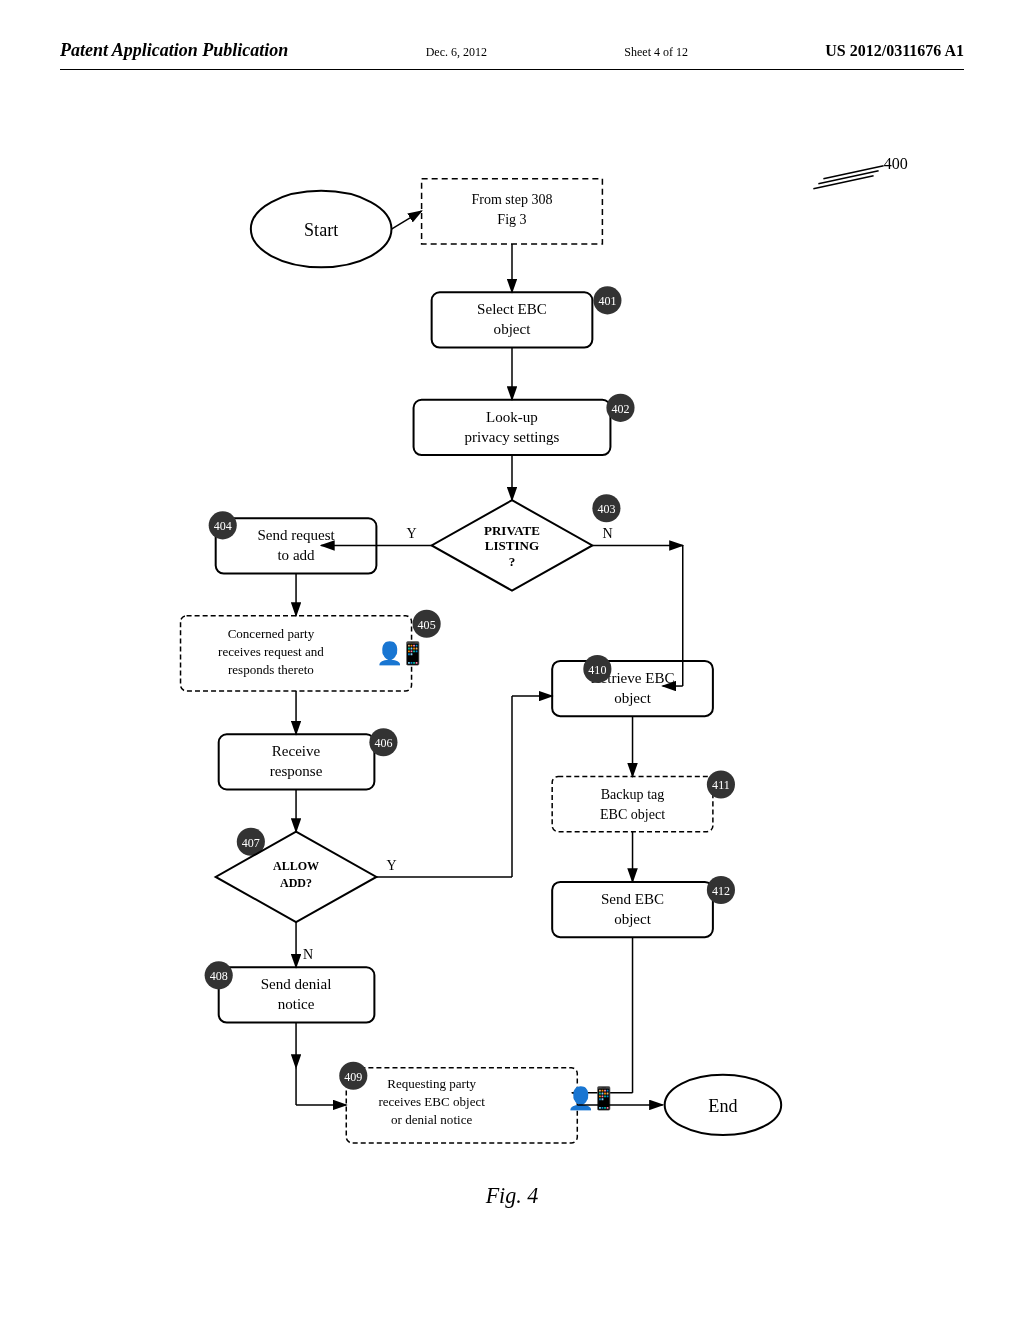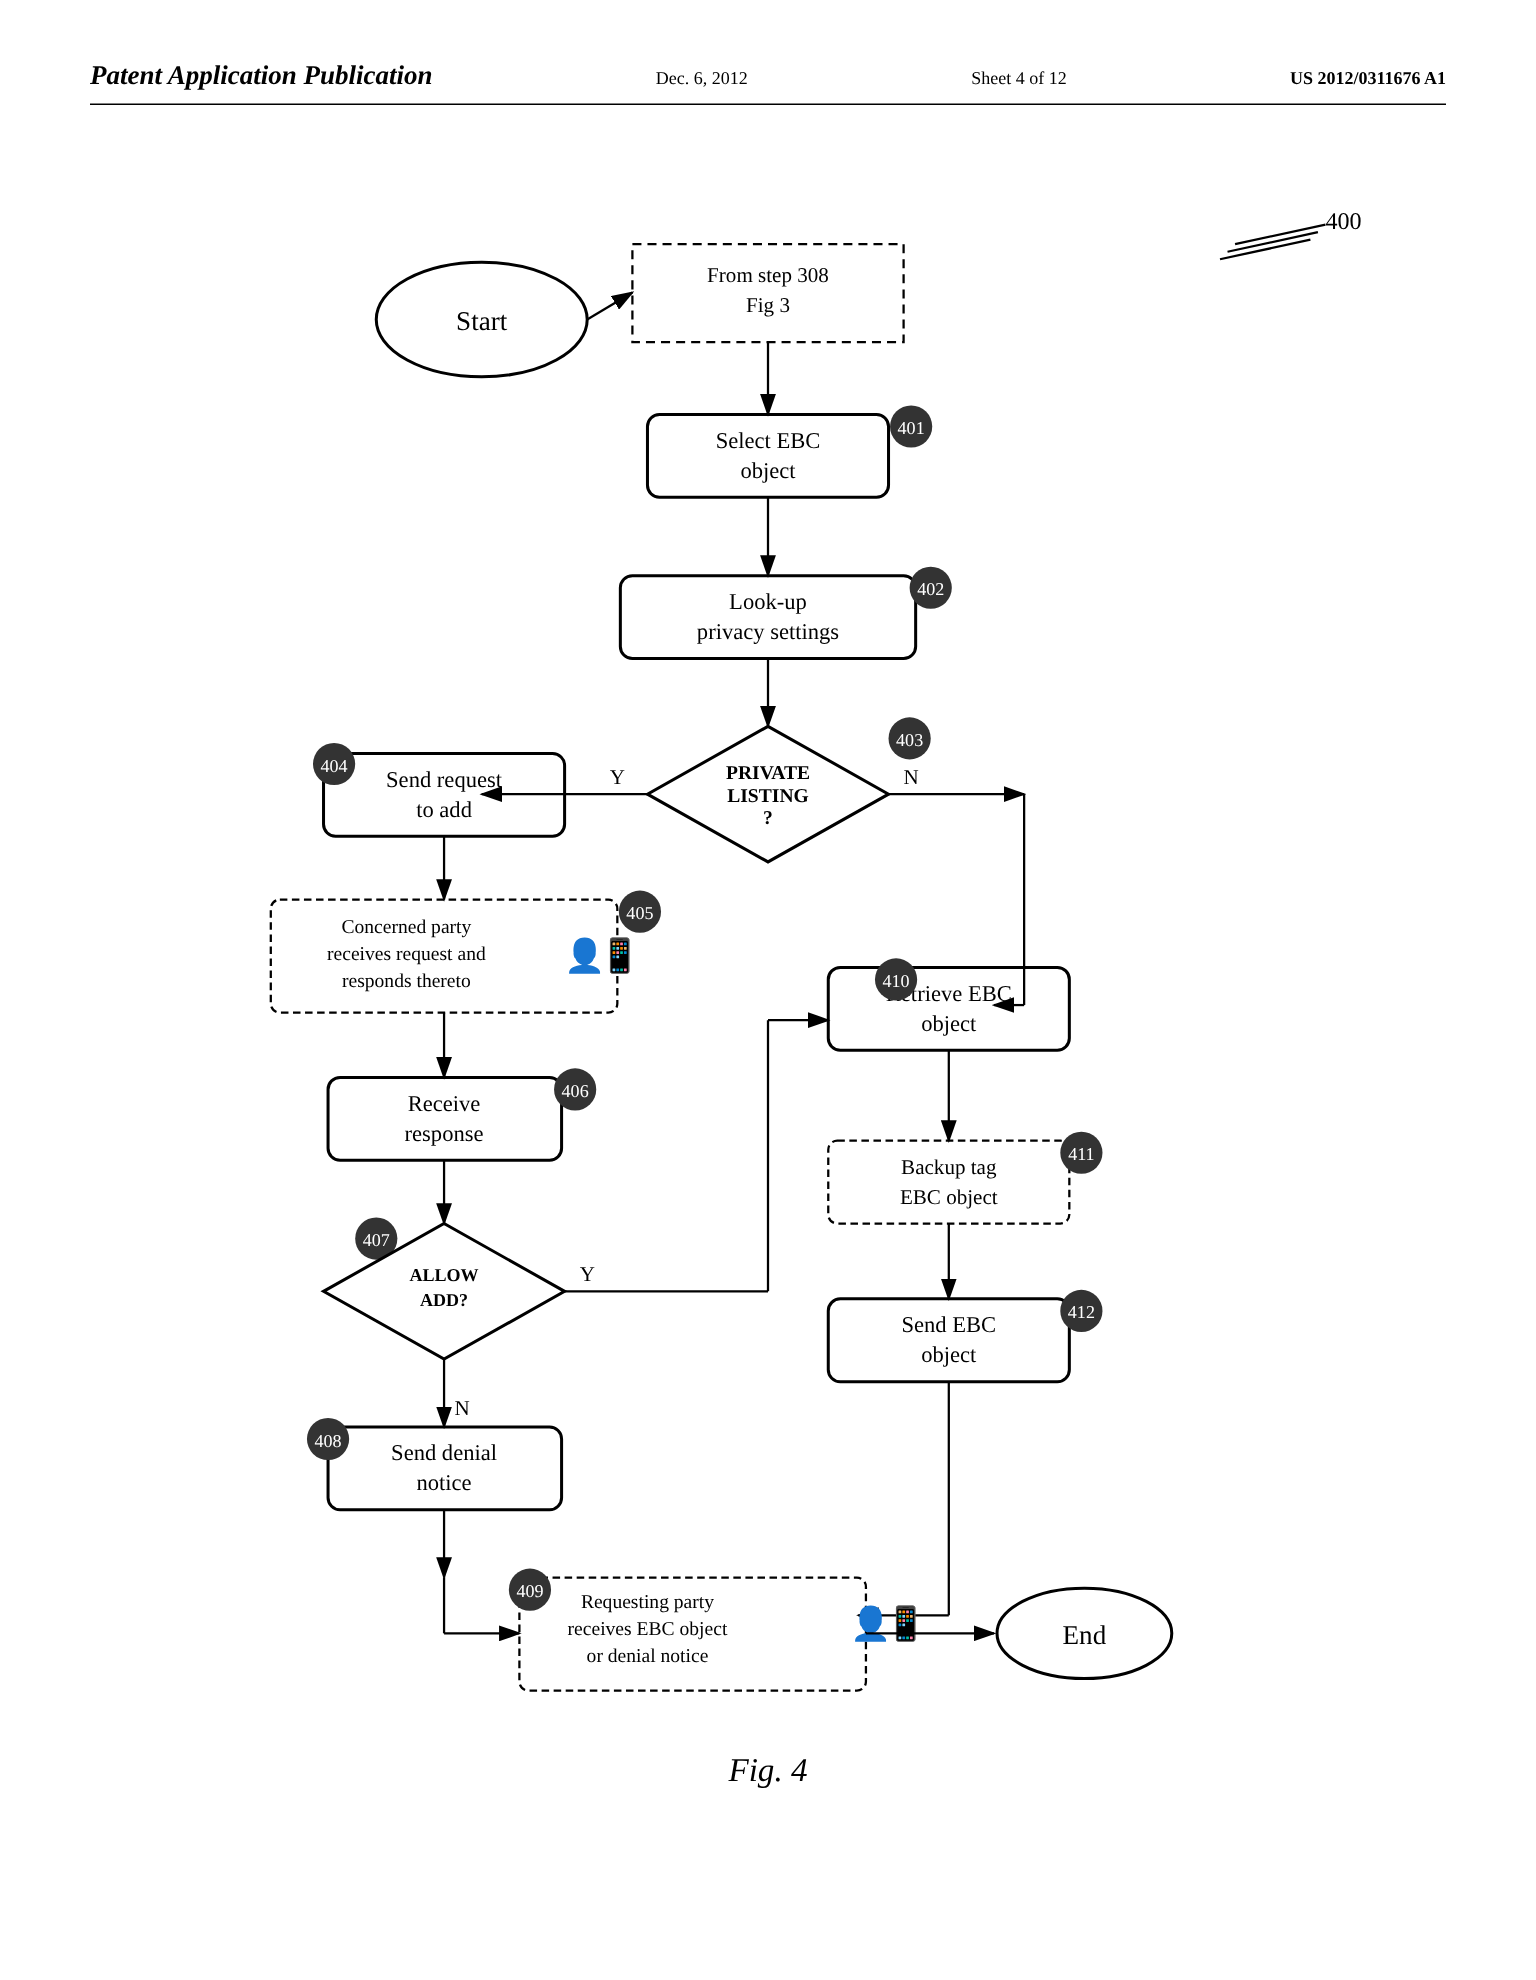--- a/index.html
+++ b/index.html
@@ -19,33 +19,33 @@
       padding: 40px 60px;
     }
 
     
     .header {
       display: flex;
       justify-content: space-between;
       align-items: baseline;
       border-bottom: 1px solid #000;
       padding-bottom: 8px;
-      margin-bottom: 20px;
+      margin-bottom: 36px;
       text-align: right;
     }
     .header-left {
       font-weight: bold;
       font-size: 18px;
       font-style: italic;
     }
     .header-center {
       font-size: 12px;
     }
     .header-right {
-      font-size: 12px;
+      font-size: 16px;
       font-weight: bold;
     }
 
     
     .diagram {
       position: relative;
       width: 100%;
       height: 1140px;
     }
 

